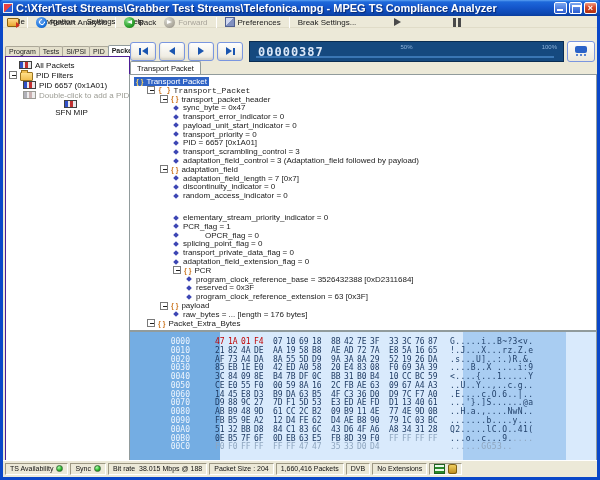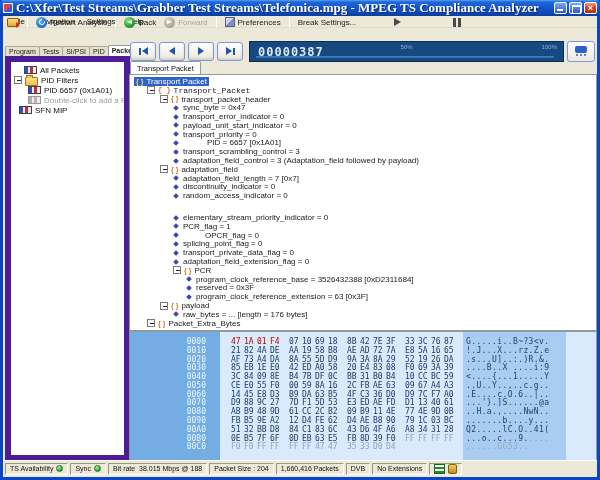--- a/index.html
+++ b/index.html
@@ -9,22 +9,22 @@
   .window { position:relative; width:600px; height:480px;
     border-left:3px solid #0a47c8; border-right:3px solid #0a47c8; border-bottom:3px solid #0a47c8;
     background:#ece9d8; }
 
   
   .titlebar { position:absolute; left:-3px; right:-3px; top:0; height:16px;
     background:linear-gradient(180deg,#5aa0f2 0%,#1d68da 12%,#1557cc 45%,#0d47b0 86%,#0a3d9c 100%);
     display:flex; align-items:center; padding:0 3px; border-radius:4px 4px 0 0; }
   .appicon { width:10px; height:10px; margin-right:3px; border:1px solid #e8eef8;
     background:linear-gradient(135deg,#e84040 0 50%,#3060d8 50%); flex:0 0 auto; }
-  .title { color:#fff; font-size:13px; font-weight:bold; text-shadow:1px 1px 1px #0a2a70;
-    white-space:nowrap; overflow:hidden; flex:1;font-family:Liberation Serif, serif; }
+  .title { color:#fff; font-size:11px; font-weight:bold; text-shadow:1px 1px 1px #0a2a70;
+    white-space:nowrap; overflow:hidden; flex:1; }
   .winbtns { display:flex; gap:2px; }
   .wbtn { width:13px; height:12px; border:1px solid #fff; border-radius:2px; position:relative;
     background:linear-gradient(180deg,#7da9f0,#2a5cd0); }
   .wbtn.min::after { content:''; position:absolute; left:2px; bottom:2px; width:6px; height:2px; background:#fff; }
   .wbtn.max::after { content:''; position:absolute; left:2px; top:2px; width:7px; height:6px; border:1px solid #fff; border-top-width:2px; }
   .wbtn.close { background:linear-gradient(180deg,#f0a088,#d6492a 40%,#b03010);
     color:#fff; font-size:9px; font-weight:bold; text-align:center; line-height:10px; }
 
   
   .menubar { position:absolute; left:0; top:16px; right:0; height:12px; display:flex;
@@ -60,21 +60,21 @@
 
   
   .lefttabs { position:absolute; left:2px; top:42px; width:126px; height:14px; display:flex;
     align-items:flex-end; font-size:7px; color:#222; }
   .ltab { padding:1px 3px 1px; background:#e4e0cc; border:1px solid #aca899; border-bottom:none;
     border-radius:2px 2px 0 0; margin-right:-1px; }
   .ltab.active { background:#fff; border-color:#919b9c; padding-bottom:2px; font-weight:bold; }
 
   
   .leftpanel { position:absolute; left:2px; top:56px; width:125px; height:405px; background:#fff;
-    border:6px solid #4c1d95; overflow:hidden; font-size:8px; padding-top:3px; }
+    border:1px solid #4c1d95; overflow:hidden; font-size:8px; padding-top:3px; }
   .ltrow { display:flex; align-items:center; height:10px; white-space:nowrap; }
   .xpd { width:8px; height:8px; border:1px solid #7a7a7a; background:#fff; position:relative;
     margin-right:3px; flex:0 0 auto; }
   .xpd::before { content:''; position:absolute; left:1.5px; top:3px; width:4px; height:1px; background:#202020; }
   .pkicon { width:13px; height:8px; border:1px solid #404040; flex:0 0 auto; margin-right:3px;
     background:linear-gradient(90deg,#3050c8 0 3px,#e8e8ec 3px 5px,#c03030 5px 8px,#e8e8ec 8px 11px); }
   .pkicon.gray { border-color:#9a9a94;
     background:linear-gradient(90deg,#b0b0b8 0 3px,#ececec 3px 5px,#c8b0b0 5px 8px,#ececec 8px 11px); }
   .foldicon { width:13px; height:9px; background:linear-gradient(180deg,#ffe08a,#f0c050);
     border:1px solid #9a7420; border-radius:1px; position:relative; margin:2px 3px 0 0; flex:0 0 auto; }
@@ -117,21 +117,21 @@
   .dlabel { color:#1a1a1a; }
   .sel { background:#2f63c5; padding:0 2px; display:inline-flex; align-items:center; }
   .sel .braces { color:#ffd860; }
   .sel .dlabel { color:#fff; }
 
   
   .hex { position:absolute; left:126px; top:331px; width:468px; height:130px; border:1px solid #919b9c;
     background:linear-gradient(90deg,#74ade3 0 90px,#d9eafc 90px 333px,#a9cdf2 333px 436px,#d9eafc 436px 100%);
     font-family:"DejaVu Sans Mono",monospace; font-size:8px; padding-top:5px; overflow:hidden; }
   .hxrow { display:flex; height:8.8px; align-items:center; }
-  .hxoff { width:73px; text-align:right; padding-right:13px; color:#eef5fd; flex:0 0 auto;margin-left:16px; }
+  .hxoff { width:73px; text-align:right; padding-right:13px; color:#eef5fd; flex:0 0 auto; }
   .hxbytes { width:243px; padding-left:12px; flex:0 0 auto; color:#1f3b63; }
   .hxb { display:inline-block; width:13px; text-align:left; }
   .hxb.grp { margin-left:6px; }
   .hxb.red { color:#c00000; }
   .hxb.fade, .fade { color:#8fa6bf; }
   .hxa { width:103px; padding-left:4px; color:#23426b; white-space:pre; letter-spacing:0.4px; flex:0 0 auto; }
 
   
   .statusbar { position:absolute; left:0; right:0; bottom:0; height:17px; border-top:1px solid #fff;
     display:flex; align-items:center; gap:2px; padding:1px 2px 2px; font-size:7px; color:#111; }
@@ -223,21 +223,21 @@
         <span class="ltlabel">PID Filters</span>
       </div>
       <div class="ltrow" style="padding-left: 17px;">
         <span class="pkicon"></span>
         <span class="ltlabel">PID 6657 (0x1A01)</span>
       </div>
       <div class="ltrow" style="padding-left: 17px;">
         <span class="pkicon gray"></span>
         <span class="ltlabel muted">Double-click to add a PID filter</span>
       </div>
-      <div class="ltrow" style="padding-left: 8px;">
+      <div class="ltrow" style="padding-left: 8px; flex-direction: column;">
         <span class="pkicon"></span>
         <span class="ltlabel">SFN MIP</span>
       </div>
     </div>
 
   <div class="navzone">
     <span class="navbtn">
         <span class="nb-bar"></span>
         <span class="nb-l"></span>
       </span>
@@ -294,21 +294,21 @@
         <span class="dlabel">transport_error_indicator = 0</span>
       </div>
       <div class="dtrow" style="padding-left: 43px;">
         <span class="bullet"></span>
         <span class="dlabel">payload_unit_start_indicator = 0</span>
       </div>
       <div class="dtrow" style="padding-left: 43px;">
         <span class="bullet"></span>
         <span class="dlabel">transport_priority = 0</span>
       </div>
-      <div class="dtrow" style="padding-left: 43px; gap: 24px;">
+      <div class="dtrow" style="padding-left: 43px;">
         <span class="bullet"></span>
         <span class="dlabel">PID = 6657 [0x1A01]</span>
       </div>
       <div class="dtrow" style="padding-left: 43px;">
         <span class="bullet"></span>
         <span class="dlabel">transport_scrambling_control = 3</span>
       </div>
       <div class="dtrow" style="padding-left: 43px;">
         <span class="bullet"></span>
         <span class="dlabel">adaptation_field_control = 3 (Adaptation_field followed by payload)</span>

